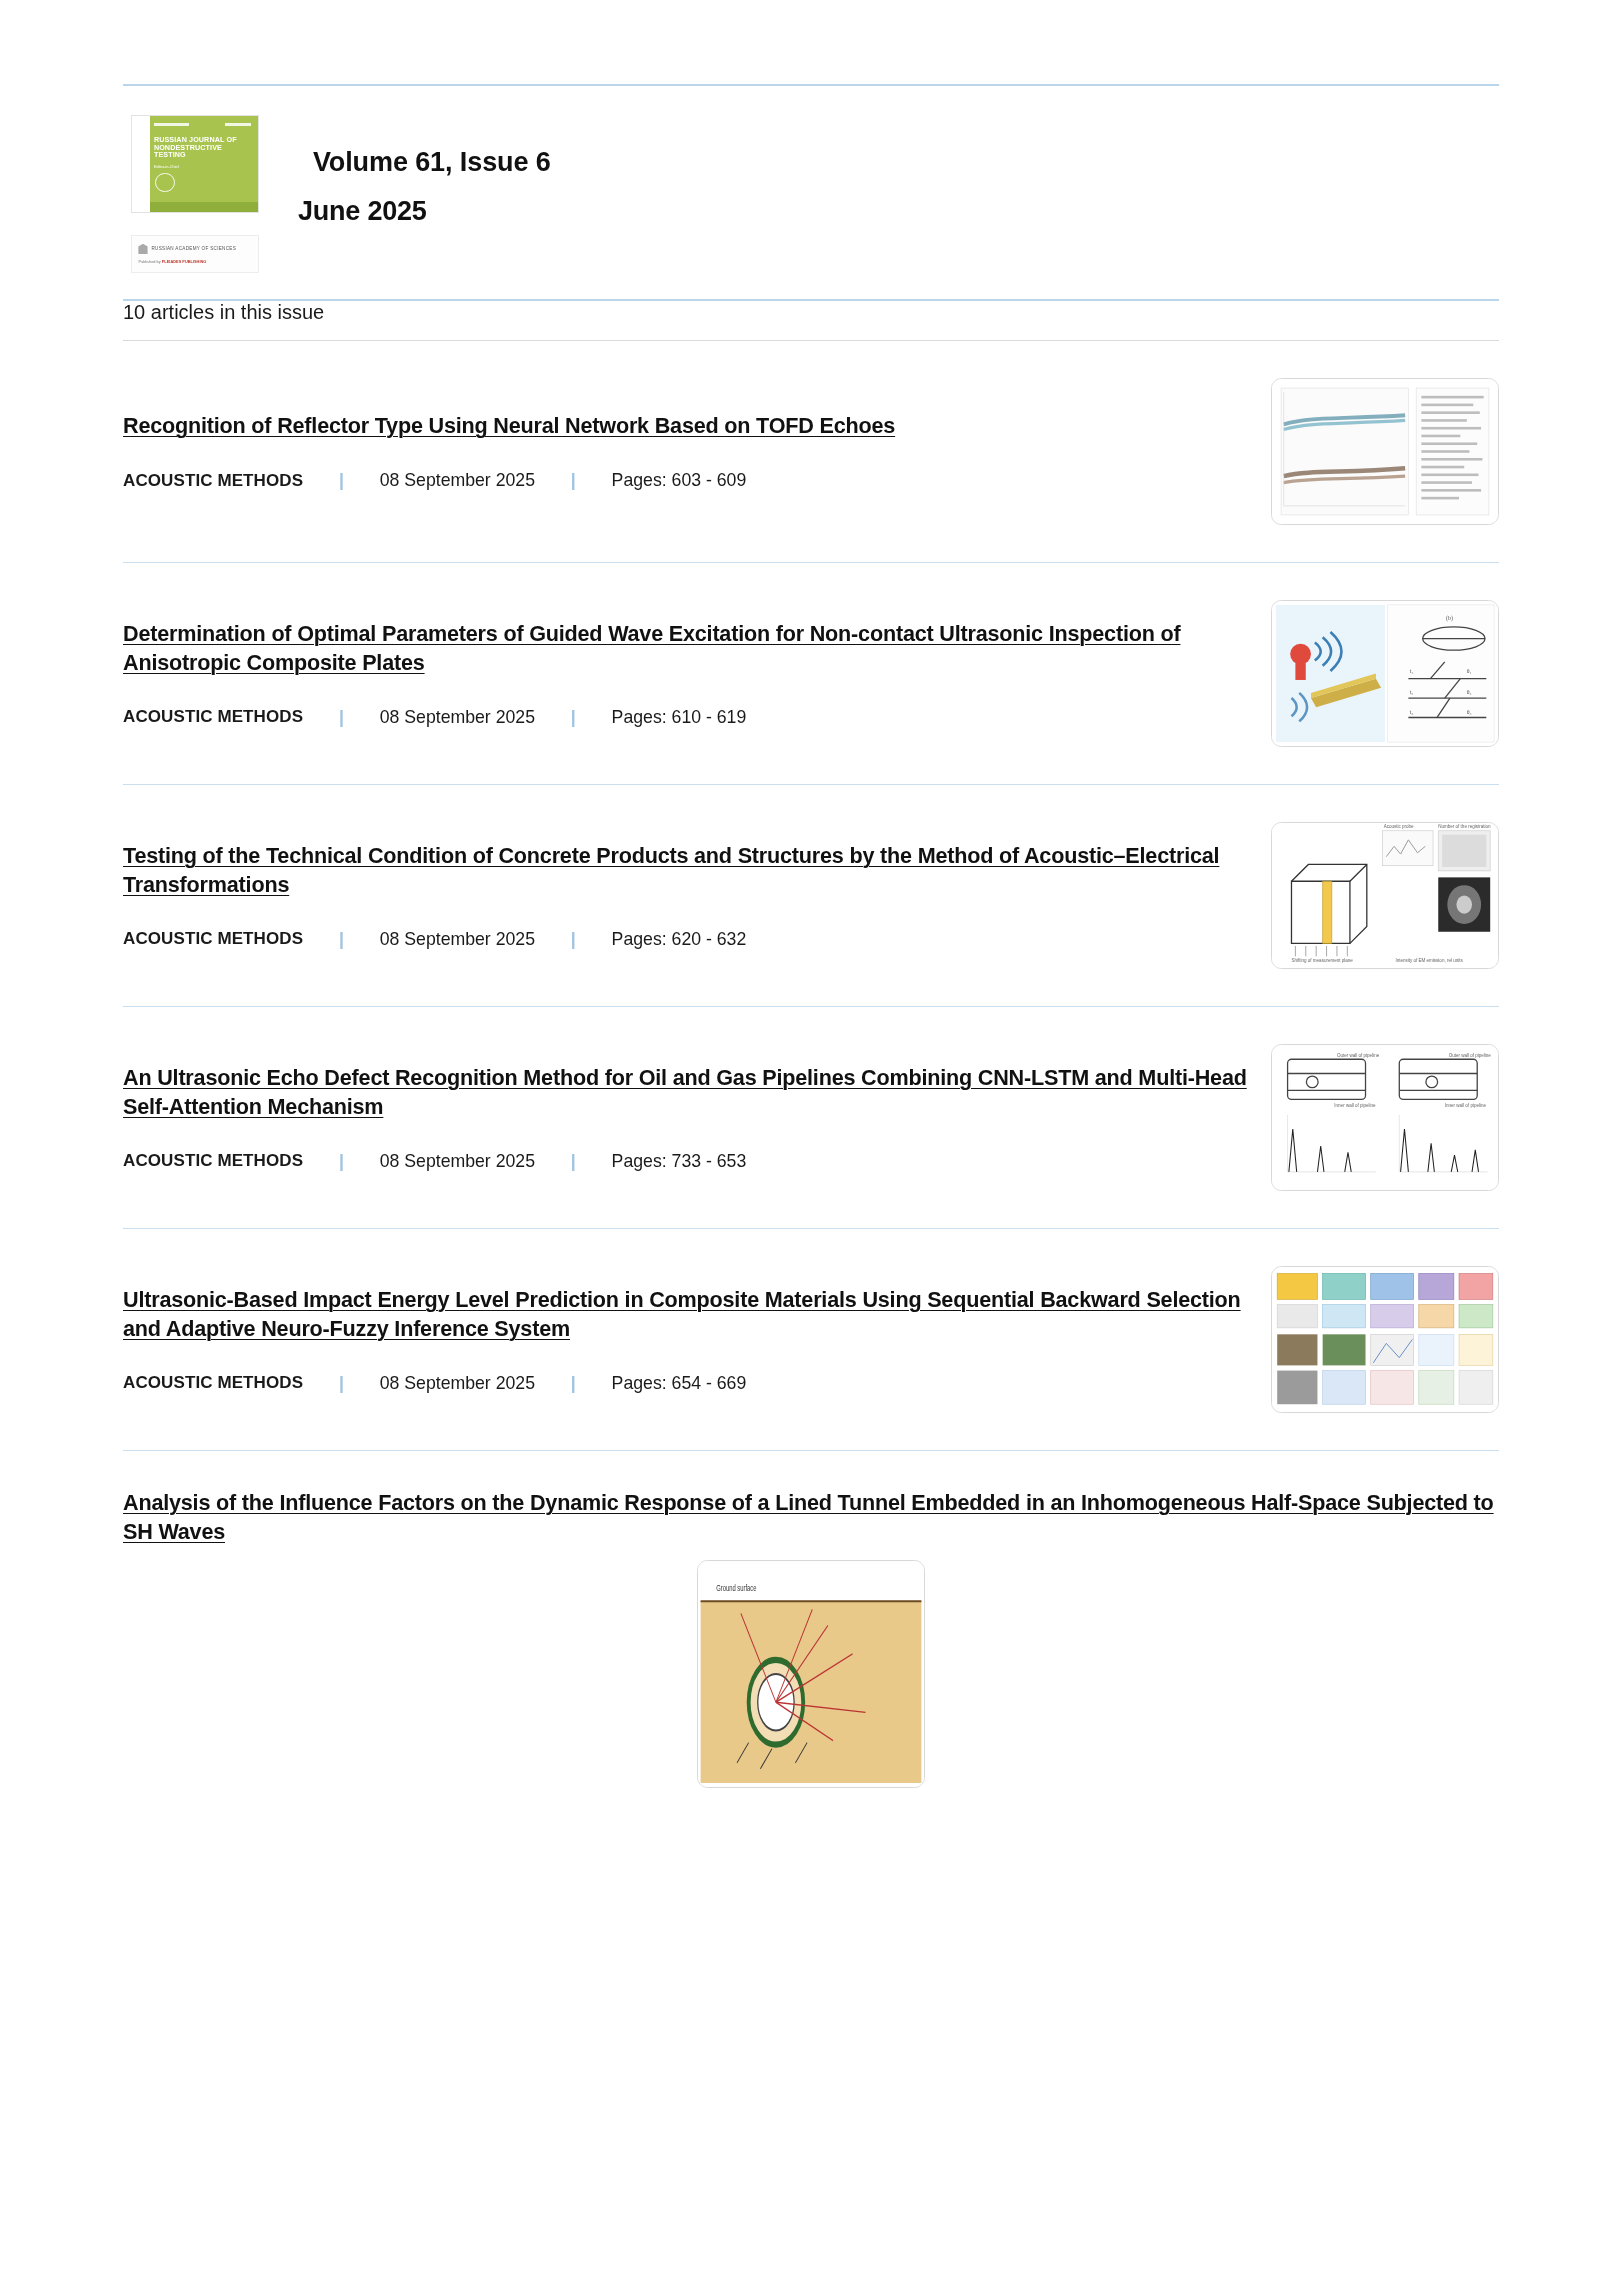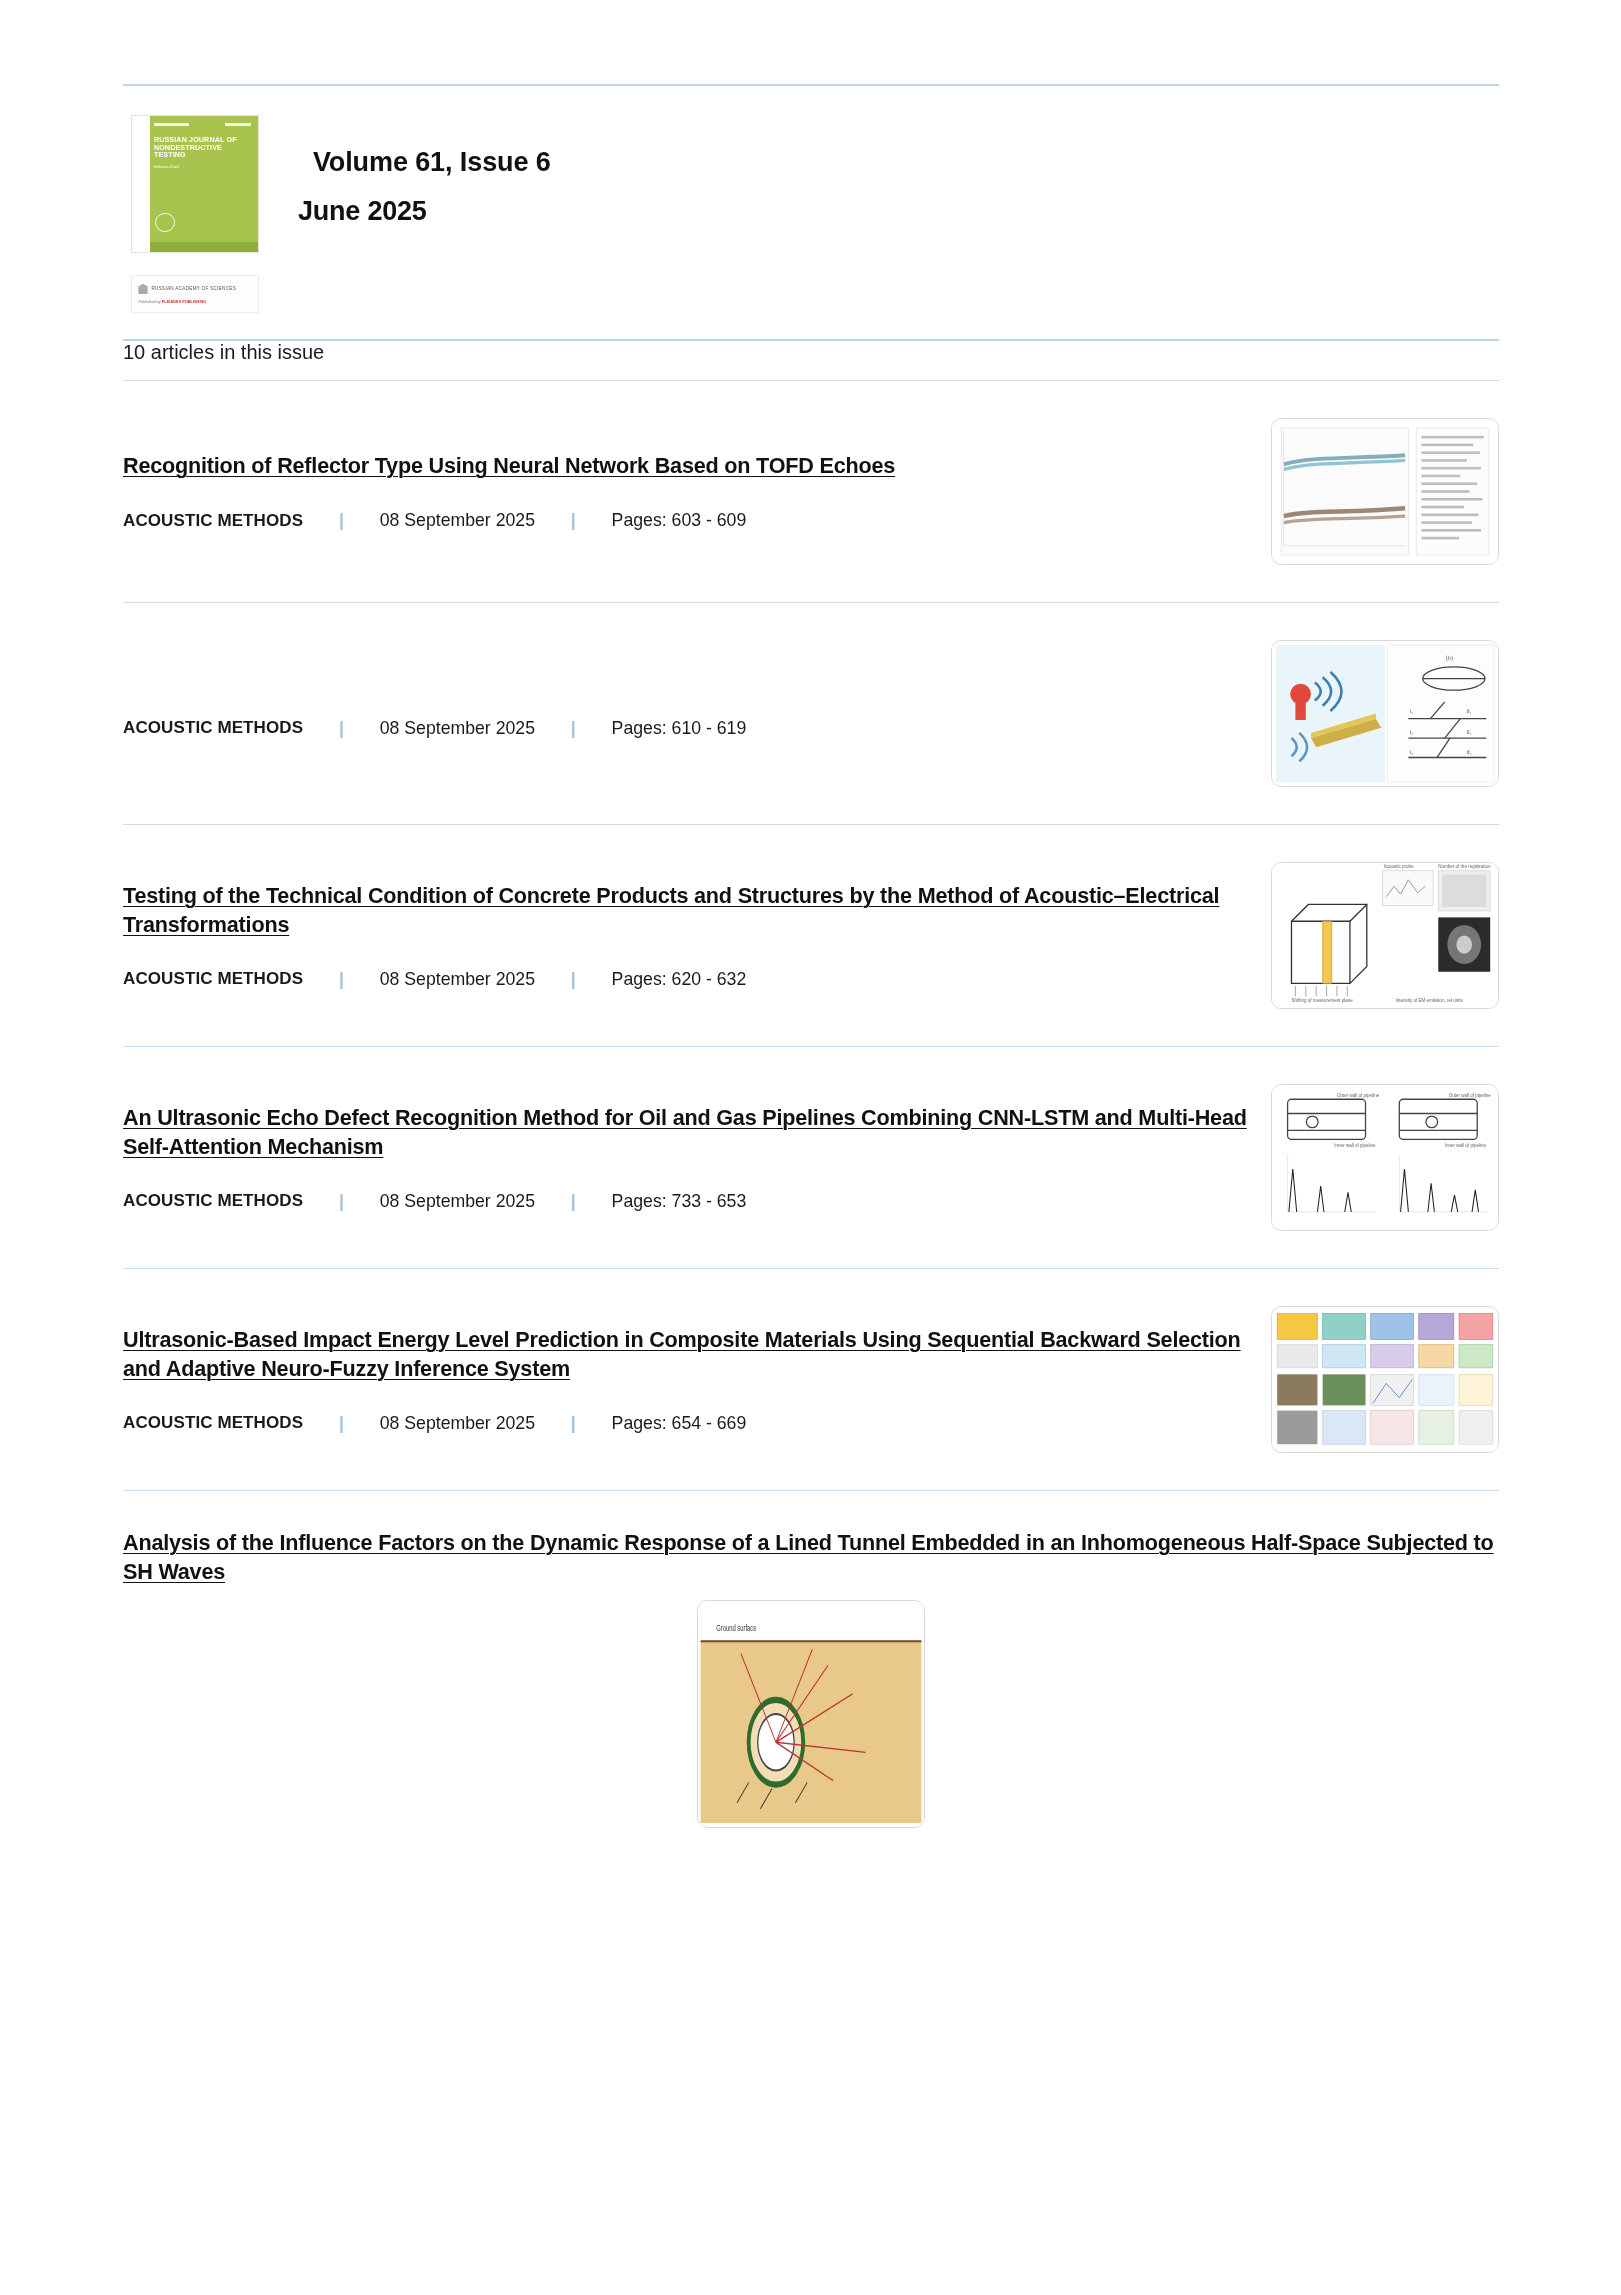--- a/index.html
+++ b/index.html
@@ -31,21 +31,21 @@
     align-items: flex-start;
   }
   .cover-wrap {
     width: 145px;
     flex: 0 0 145px;
     margin-left: 7.9px;
     margin-right: 22px;
   }
   .cover {
     width: 128px;
-    height: 138px;
+    height: 98px;
     background: #3b82f6;
     border: 0.7px solid #e3e3e3;
     position: relative;
     overflow: hidden;
   }
   .cover-green {
     position: absolute;
     left: 18.3px; top: 0; right: 0; bottom: 0;
     background: #a9c44e;
   }
@@ -285,20 +285,23 @@
             <rect x="230" y="158" width="78" height="4"></rect>
           <rect x="230" y="170" width="92" height="4"></rect>
             <rect x="230" y="182" width="58" height="4"></rect>
         </g>
       </svg>
     </div>
   </div>
 
   <div class="article">
     <div class="art-main">
+      <h3 class="art-title">
+        <a href="#">Determination of Optimal Parameters of Guided Wave Excitation for Non-contact Ultrasonic Inspection of Anisotropic Composite Plates</a>
+      </h3>
       <div class="art-meta">
         <span class="art-section">ACOUSTIC METHODS</span>
         <span class="sep">|</span>
         <span class="art-date">08 September 2025</span>
         <span class="sep">|</span>
         <span class="art-pages">Pages: 610 - 619</span>
       </div>
     </div>
     <div class="thumb">
       <svg viewBox="0 0 348 224" preserveAspectRatio="none">

